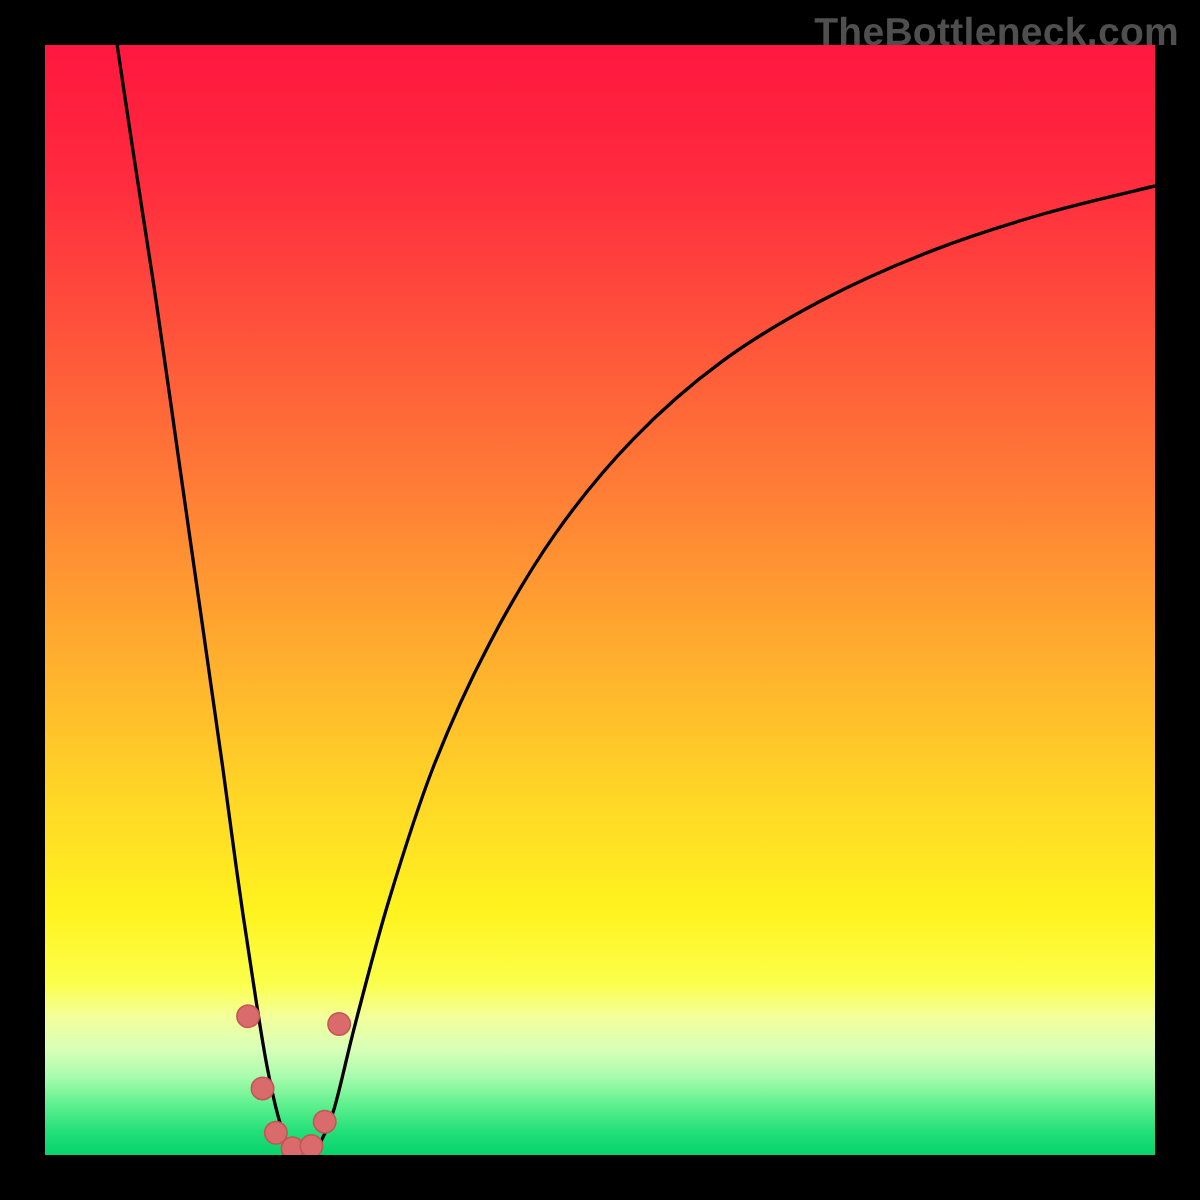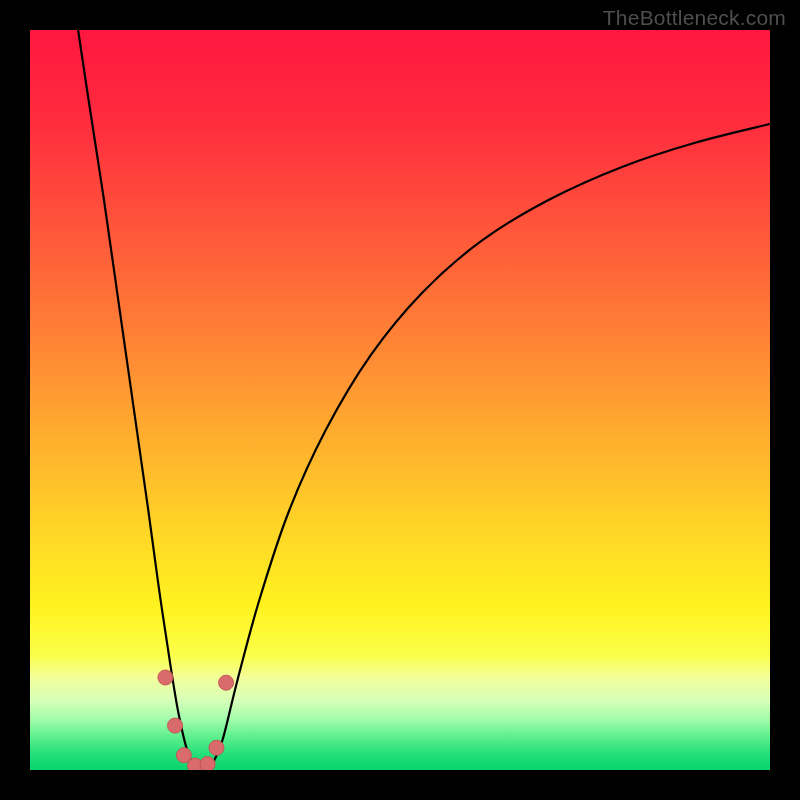--- a/index.html
+++ b/index.html
@@ -24,22 +24,22 @@
     left: 0;
     top: 0;
     width: 740px;
     height: 740px;
   }
   .watermark {
     position: absolute;
     top: 6px;
     right: 14px;
     color: #4f4f4f;
-    font-size: 21px;
-    font-weight: 400;
+    font-size: 26px;
+    font-weight: 700;
     letter-spacing: 0.2px;
   }
   svg { display: block; }
 </style>
 </head>
 <body>
 
 <div class="watermark">TheBottleneck.com</div>
 
 <div class="frame">

